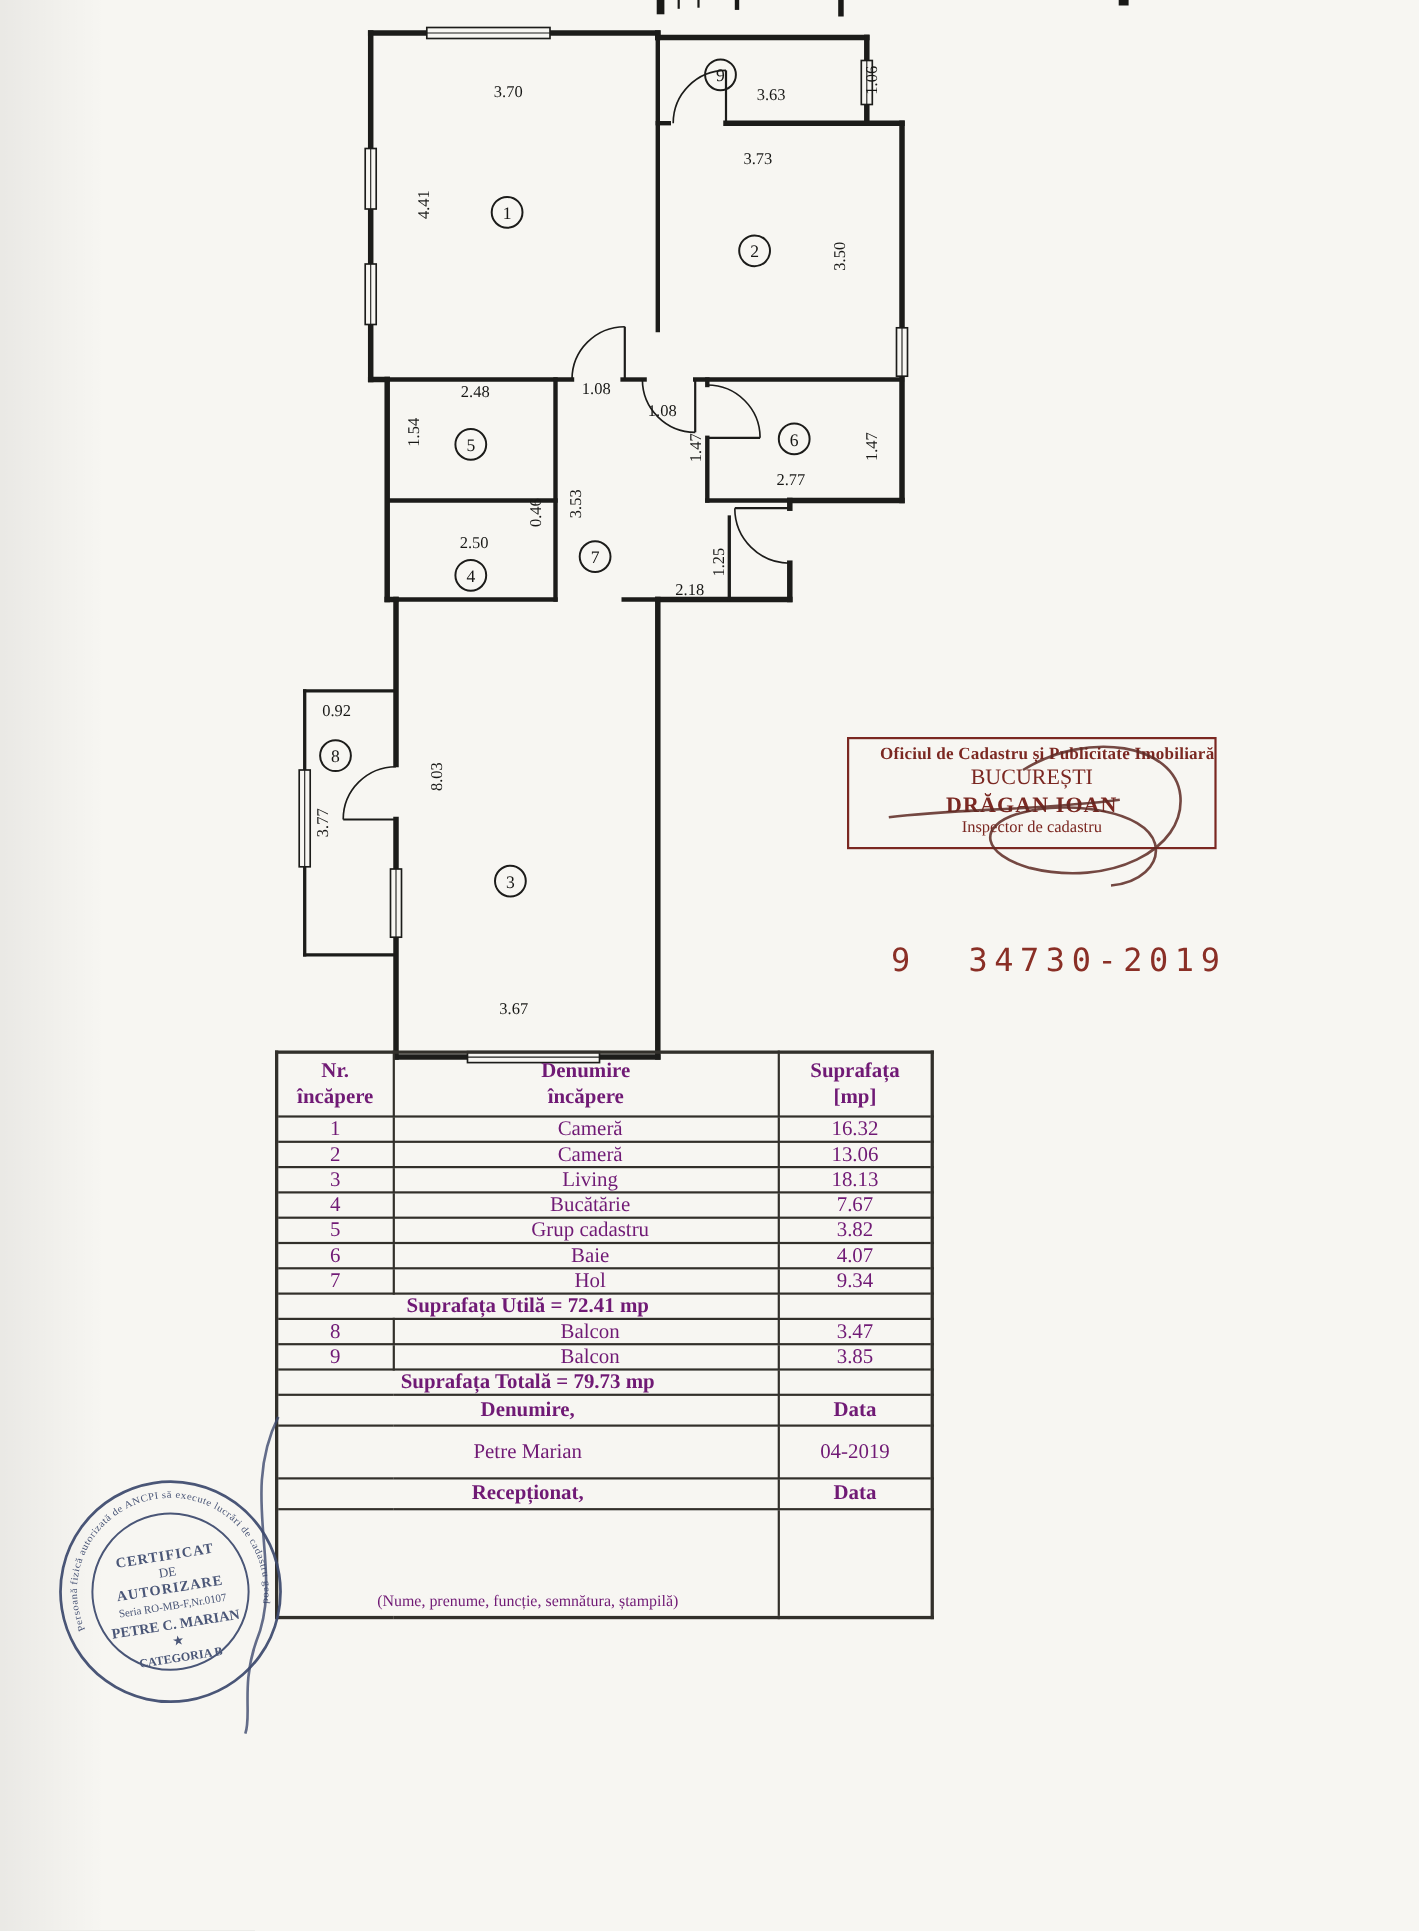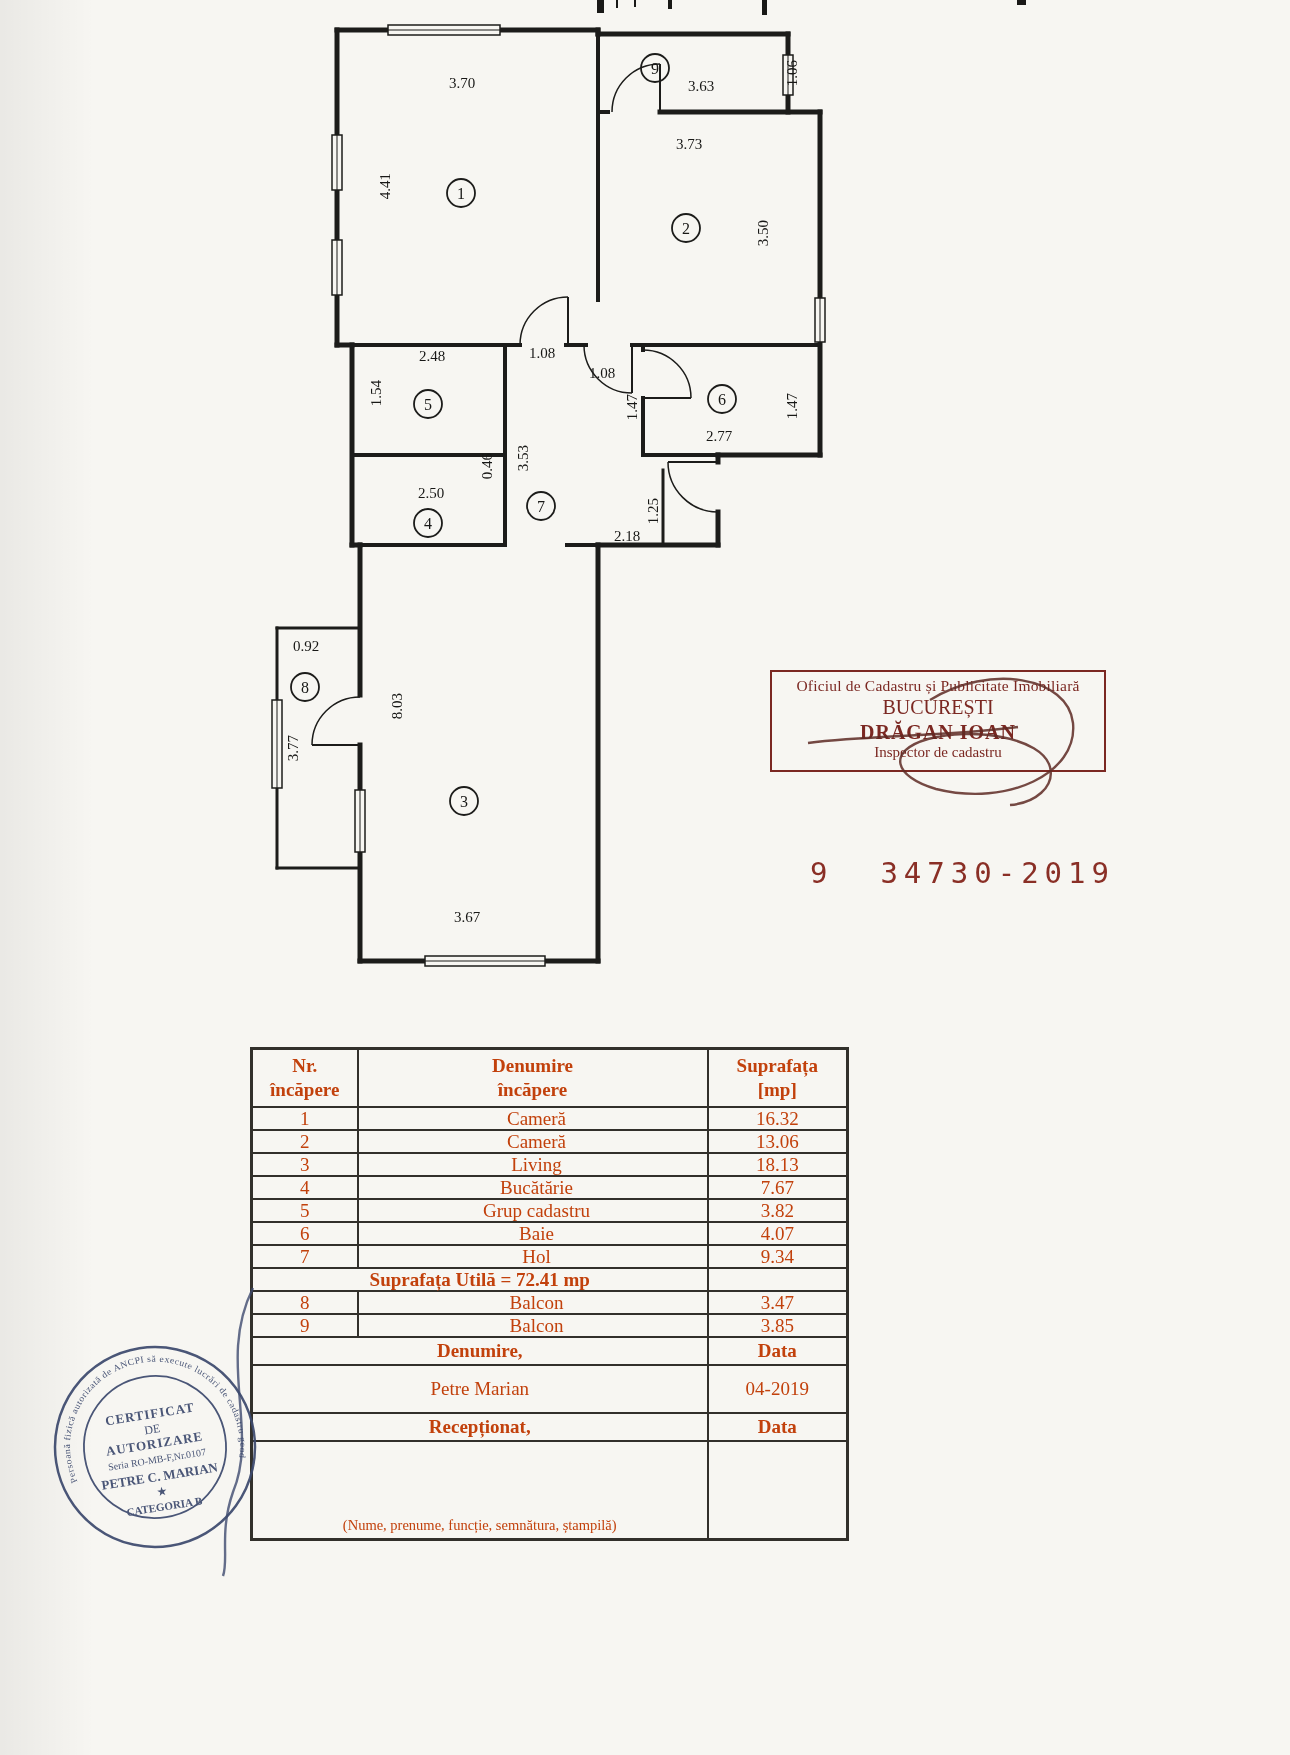--- a/index.html
+++ b/index.html
@@ -17,38 +17,38 @@
   .floorplan text{font-family:"Liberation Serif",serif;fill:#181816;}
   .dim{font-size:15px;}
   .roomnum{font-size:16px;}
 
   
   .office-stamp{
     position:absolute;left:770px;top:670px;width:336px;height:102px;
     border:2.5px solid #7b2822;color:#7b2822;text-align:center;
     box-sizing:border-box;padding-top:5px;background:rgba(255,255,255,0.0);
   }
-  .office-stamp .l1{font-size:15.5px;font-weight:400;letter-spacing:.2px;}
+  .office-stamp .l1{font-size:15.5px;font-weight:700;letter-spacing:.2px;text-align:right;}
   .office-stamp .l2{font-size:20px;margin-top:1px;}
   .office-stamp .l3{font-size:20px;font-weight:700;letter-spacing:1px;margin-top:2px;}
   .office-stamp .l4{font-size:15px;margin-top:0px;}
   .signature-svg{position:absolute;left:780px;top:655px;width:320px;height:175px;pointer-events:none;}
 
   
   .reg-number{
     position:absolute;left:810px;top:856px;color:#8a2f26;
     font-family:"DejaVu Sans Mono",monospace;font-size:29px;font-weight:400;
     letter-spacing:6px;white-space:pre;
   }
 
   
   .area-table{
-    position:absolute;left:250px;top:1047px;width:596px;
+    position:absolute;left:250px;top:955px;width:596px;
     border-collapse:collapse;table-layout:fixed;
-    font-size:19px;color:#c2410c;
+    font-size:19px;color:#701a75;
   }
   .area-table td{border:2px solid #32302b;padding:0 2px;}
   .area-table{border:3px solid #32302b;}
   .c{text-align:center;}
   .lft{text-align:center;padding-left:10px !important;}
   .hdr{font-weight:700;}
   .pre{white-space:pre-line;line-height:1.25;}
   .thead td{height:56px;vertical-align:middle;}
   .drow td{height:21px;line-height:21px;}
   .mrow td{height:21px;line-height:21px;}
@@ -320,20 +320,24 @@
       <tr class="drow">
         <td class="c">8</td>
         <td class="lft">Balcon</td>
         <td class="c">3.47</td>
       </tr>
       <tr class="drow">
         <td class="c">9</td>
         <td class="lft">Balcon</td>
         <td class="c">3.85</td>
       </tr>
+      <tr class="mrow">
+        <td class="c hdr" colspan="2">Suprafața Totală = 79.73 mp</td>
+        <td class="c"></td>
+      </tr>
       <tr class="erow">
         <td class="c hdr" colspan="2">Denumire,</td>
         <td class="c hdr">Data</td>
       </tr>
       <tr class="nrow">
         <td class="c" colspan="2">Petre Marian</td>
         <td class="c">04-2019</td>
       </tr>
       <tr class="erow">
         <td class="c hdr" colspan="2">Recepționat,</td>

